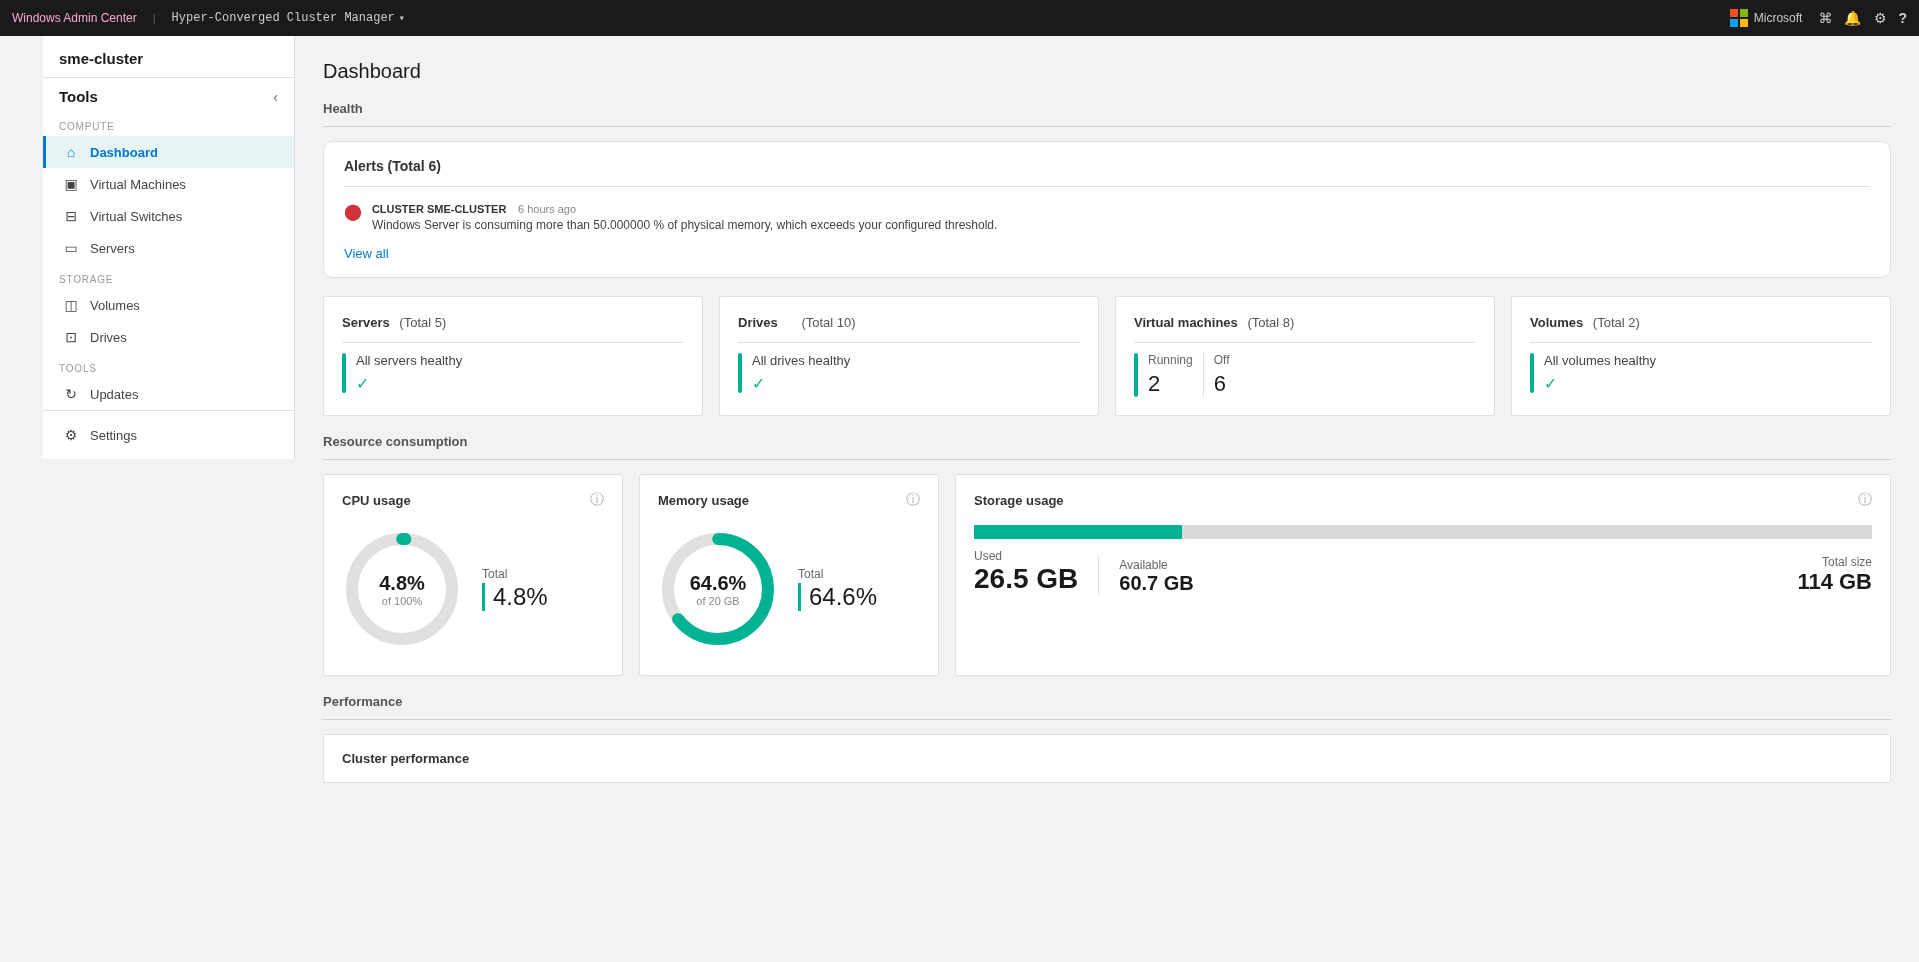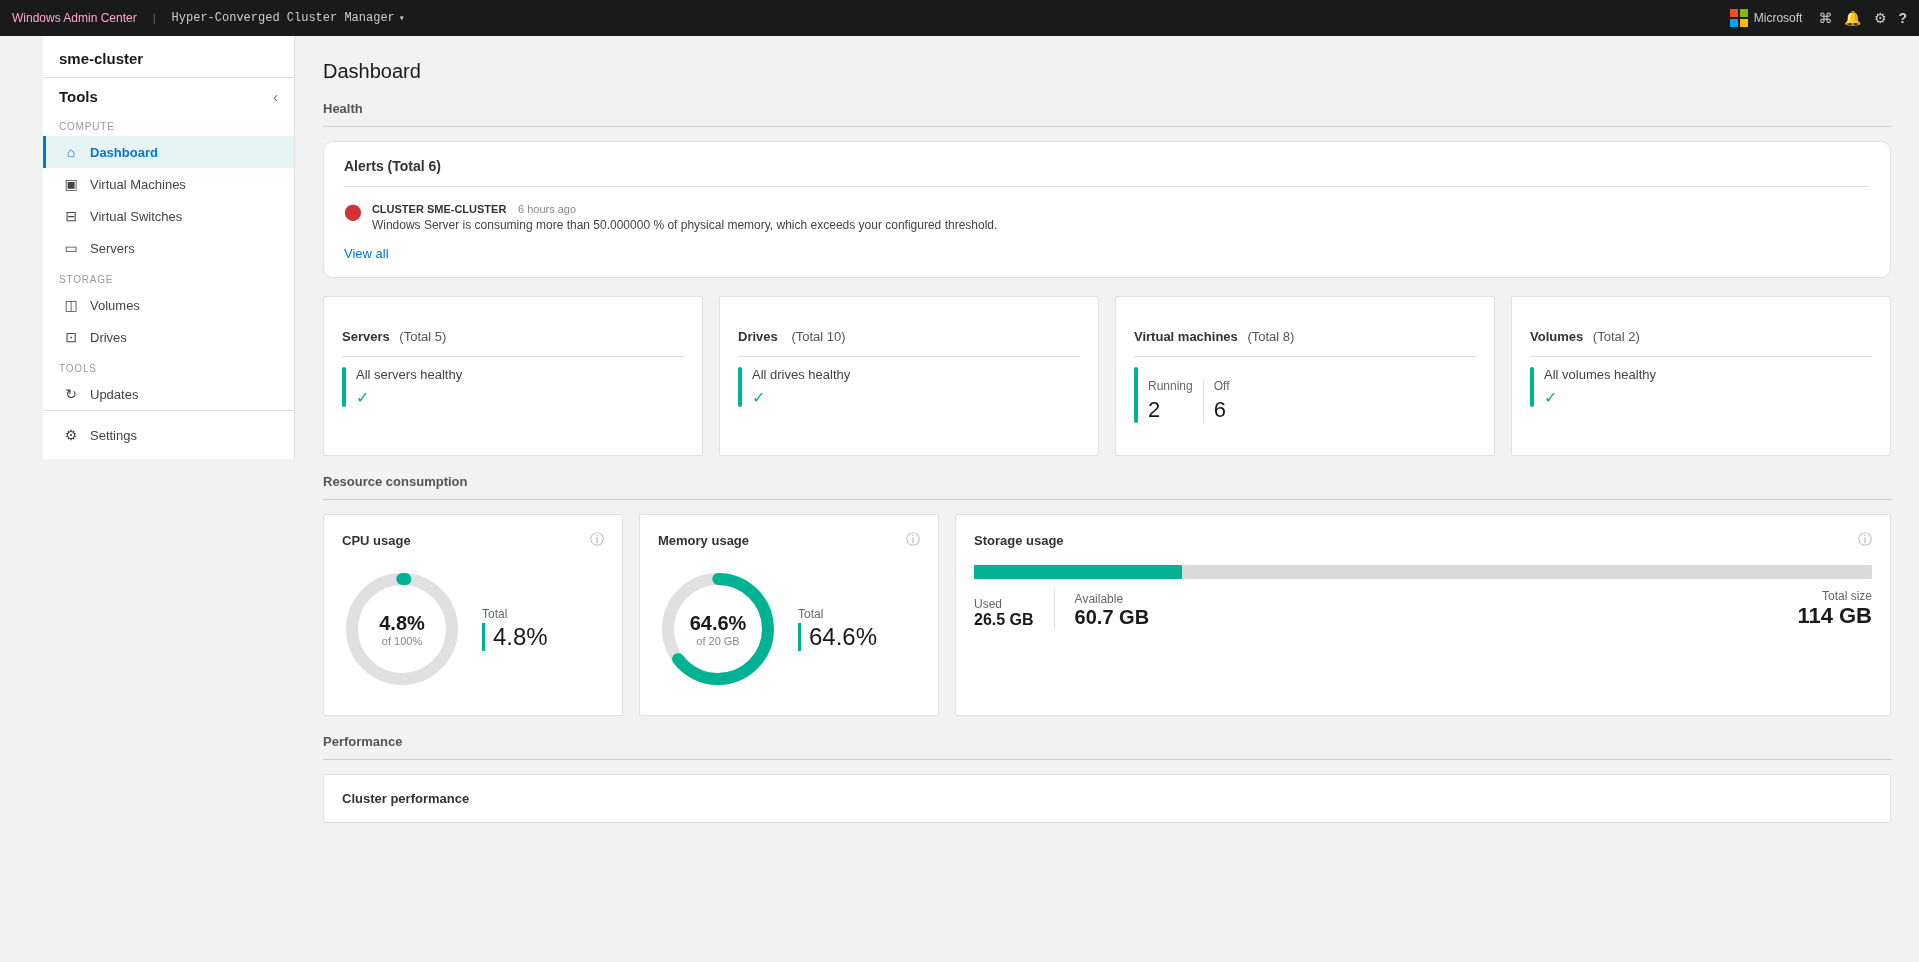--- a/index.html
+++ b/index.html
@@ -106,32 +106,32 @@
     .alert-time { font-size: 11px; color: #888; }
     .alert-msg { font-size: 12px; color: #444; margin-top: 2px; }
     .view-all { color: #0078d4; cursor: pointer; font-size: 13px; margin-top: 8px; display: inline-block; text-decoration: none; }
 
     
     .health-cards { display: flex; gap: 16px; margin-bottom: 18px; }
     .health-card {
       background: #fff;
       border: 1px solid #e0e0e0;
       border-radius: 2px;
-      padding: 32px 18px;
+      padding: 18px 18px;
       flex: 1;
     }
     .health-card-title { font-size: 13px; font-weight: 400; color: #555; margin-bottom: 12px; }
     .health-card-title strong { font-weight: 600; color: #333; }
     .health-divider { border: none; border-top: 1px solid #e0e0e0; margin-bottom: 10px; }
     .health-status { display: flex; align-items: flex-start; gap: 0; }
     .health-bar { width: 4px; background: #00b294; margin-right: 10px; border-radius: 2px; align-self: stretch; min-height: 40px; }
     .health-status-content { flex: 1; }
     .health-status-text { font-size: 13px; color: #444; margin-bottom: 6px; }
     .health-check { color: #00b294; font-size: 16px; }
-    .vm-stats { display: flex; gap: 0; margin-top: 12px; }
+    .vm-stats { display: flex; gap: 0; }
     .vm-stat { flex: 1; }
     .vm-stat:first-child { border-right: 1px solid #e0e0e0; margin-right: 10px; padding-right: 10px; }
     .vm-stat-label { font-size: 12px; color: #666; margin-bottom: 4px; }
     .vm-stat-value { font-size: 22px; font-weight: 300; color: #1a1a1a; }
 
     
     .resource-section-label { font-size: 13px; font-weight: 600; color: #555; margin-bottom: 10px; }
     .resource-cards { display: flex; gap: 16px; margin-bottom: 18px; }
     .resource-card {
       background: #fff;
@@ -304,21 +304,21 @@
           <div class="health-status-content">
             <div class="health-status-text">All servers healthy</div>
             <div class="health-check">✓</div>
           </div>
         </div>
       </div>
 
       <div class="health-card">
         <div class="health-card-title">
           <strong>Drives</strong>
-          <span style="margin-left:10px;font-weight:400;color:#555;">(Total 10)</span>
+          <span style="margin-left:20px;font-weight:400;color:#555;">(Total 10)</span>
         </div>
         <div class="health-divider"></div>
         <div class="health-status">
           <div class="health-bar"></div>
           <div class="health-status-content">
             <div class="health-status-text">All drives healthy</div>
             <div class="health-check">✓</div>
           </div>
         </div>
       </div>
@@ -418,21 +418,21 @@
           <span class="info-icon">ⓘ</span>
         </div>
         <div class="storage-bar-container">
           <div class="storage-bar-track">
             <div class="storage-bar-fill" style="width:23.2%;"></div>
           </div>
         </div>
         <div class="storage-stats">
           <div class="storage-stat">
             <div class="storage-stat-label">Used</div>
-            <div class="storage-stat-value" style="font-size:16px;font-weight:600;">26.5 GB</div>
+            <div class="storage-stat-value" style="font-size:28px;font-weight:600;">26.5 GB</div>
           </div>
           <div class="storage-divider-v"></div>
           <div class="storage-stat">
             <div class="storage-stat-label">Available</div>
             <div class="storage-stat-value" style="font-size:20px;font-weight:600;">60.7 GB</div>
           </div>
           <div class="storage-stat" style="margin-left:auto;text-align:right;">
             <div class="storage-stat-label">Total size</div>
             <div class="storage-stat-value" style="font-size:22px;font-weight:600;">114 GB</div>
           </div>

